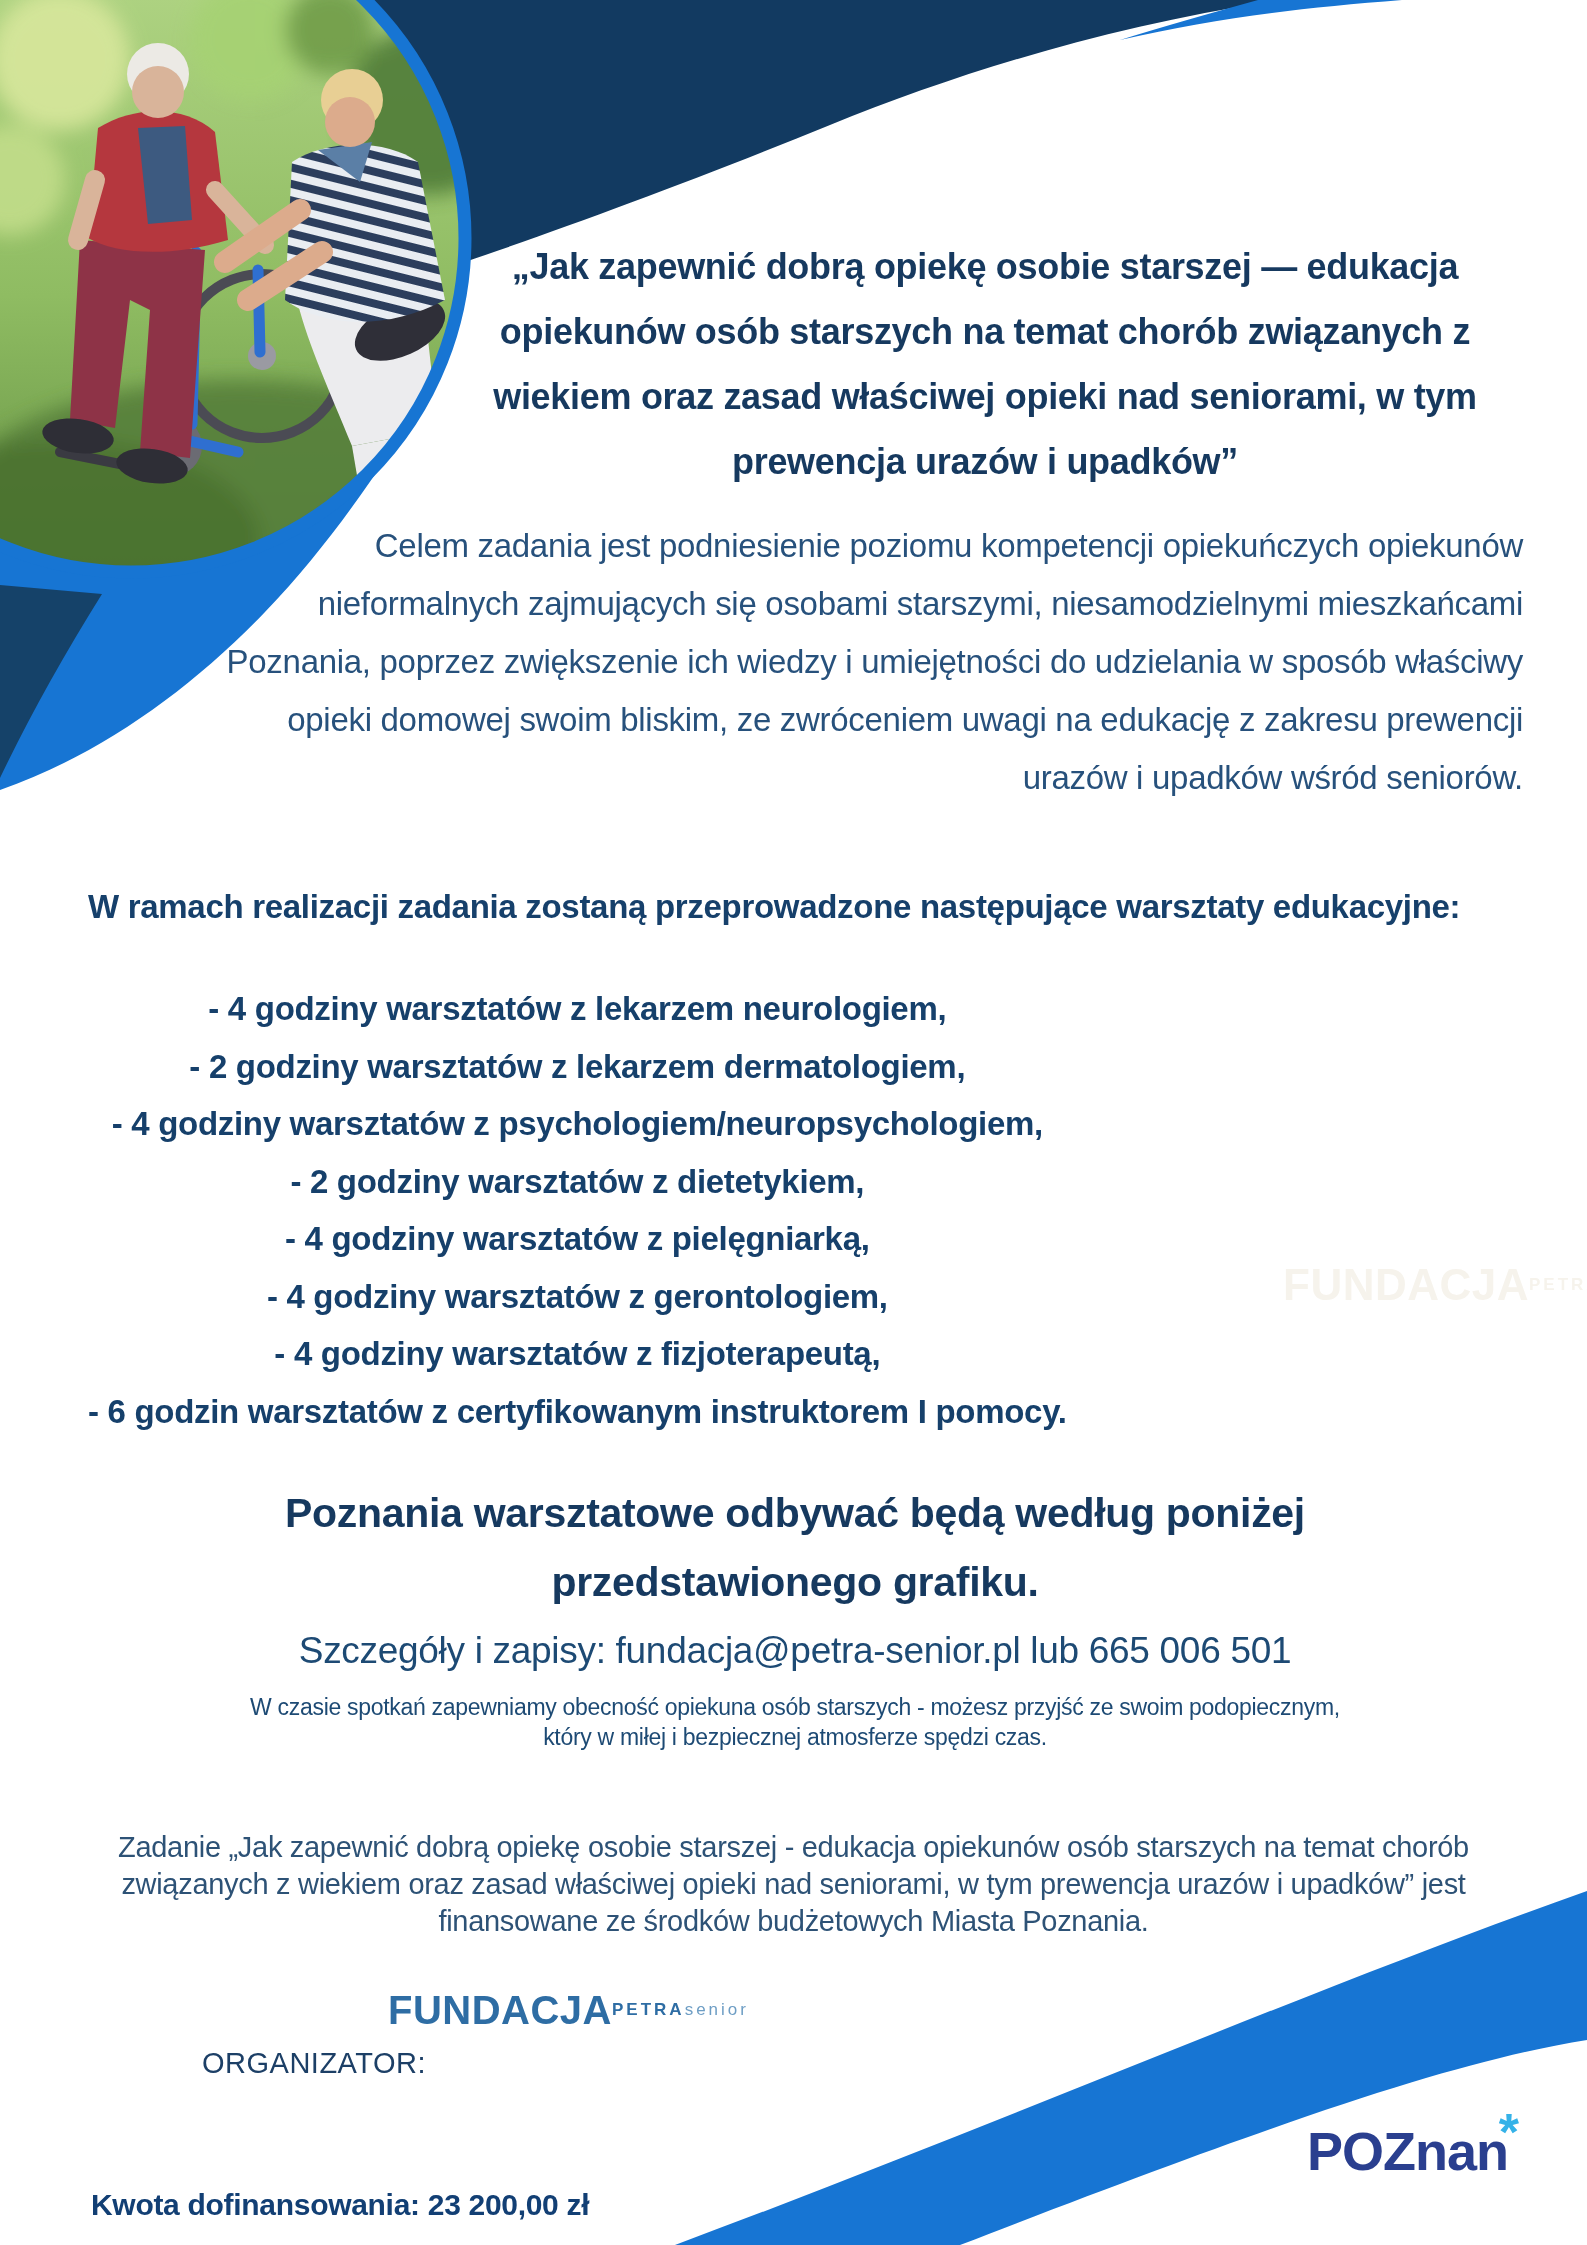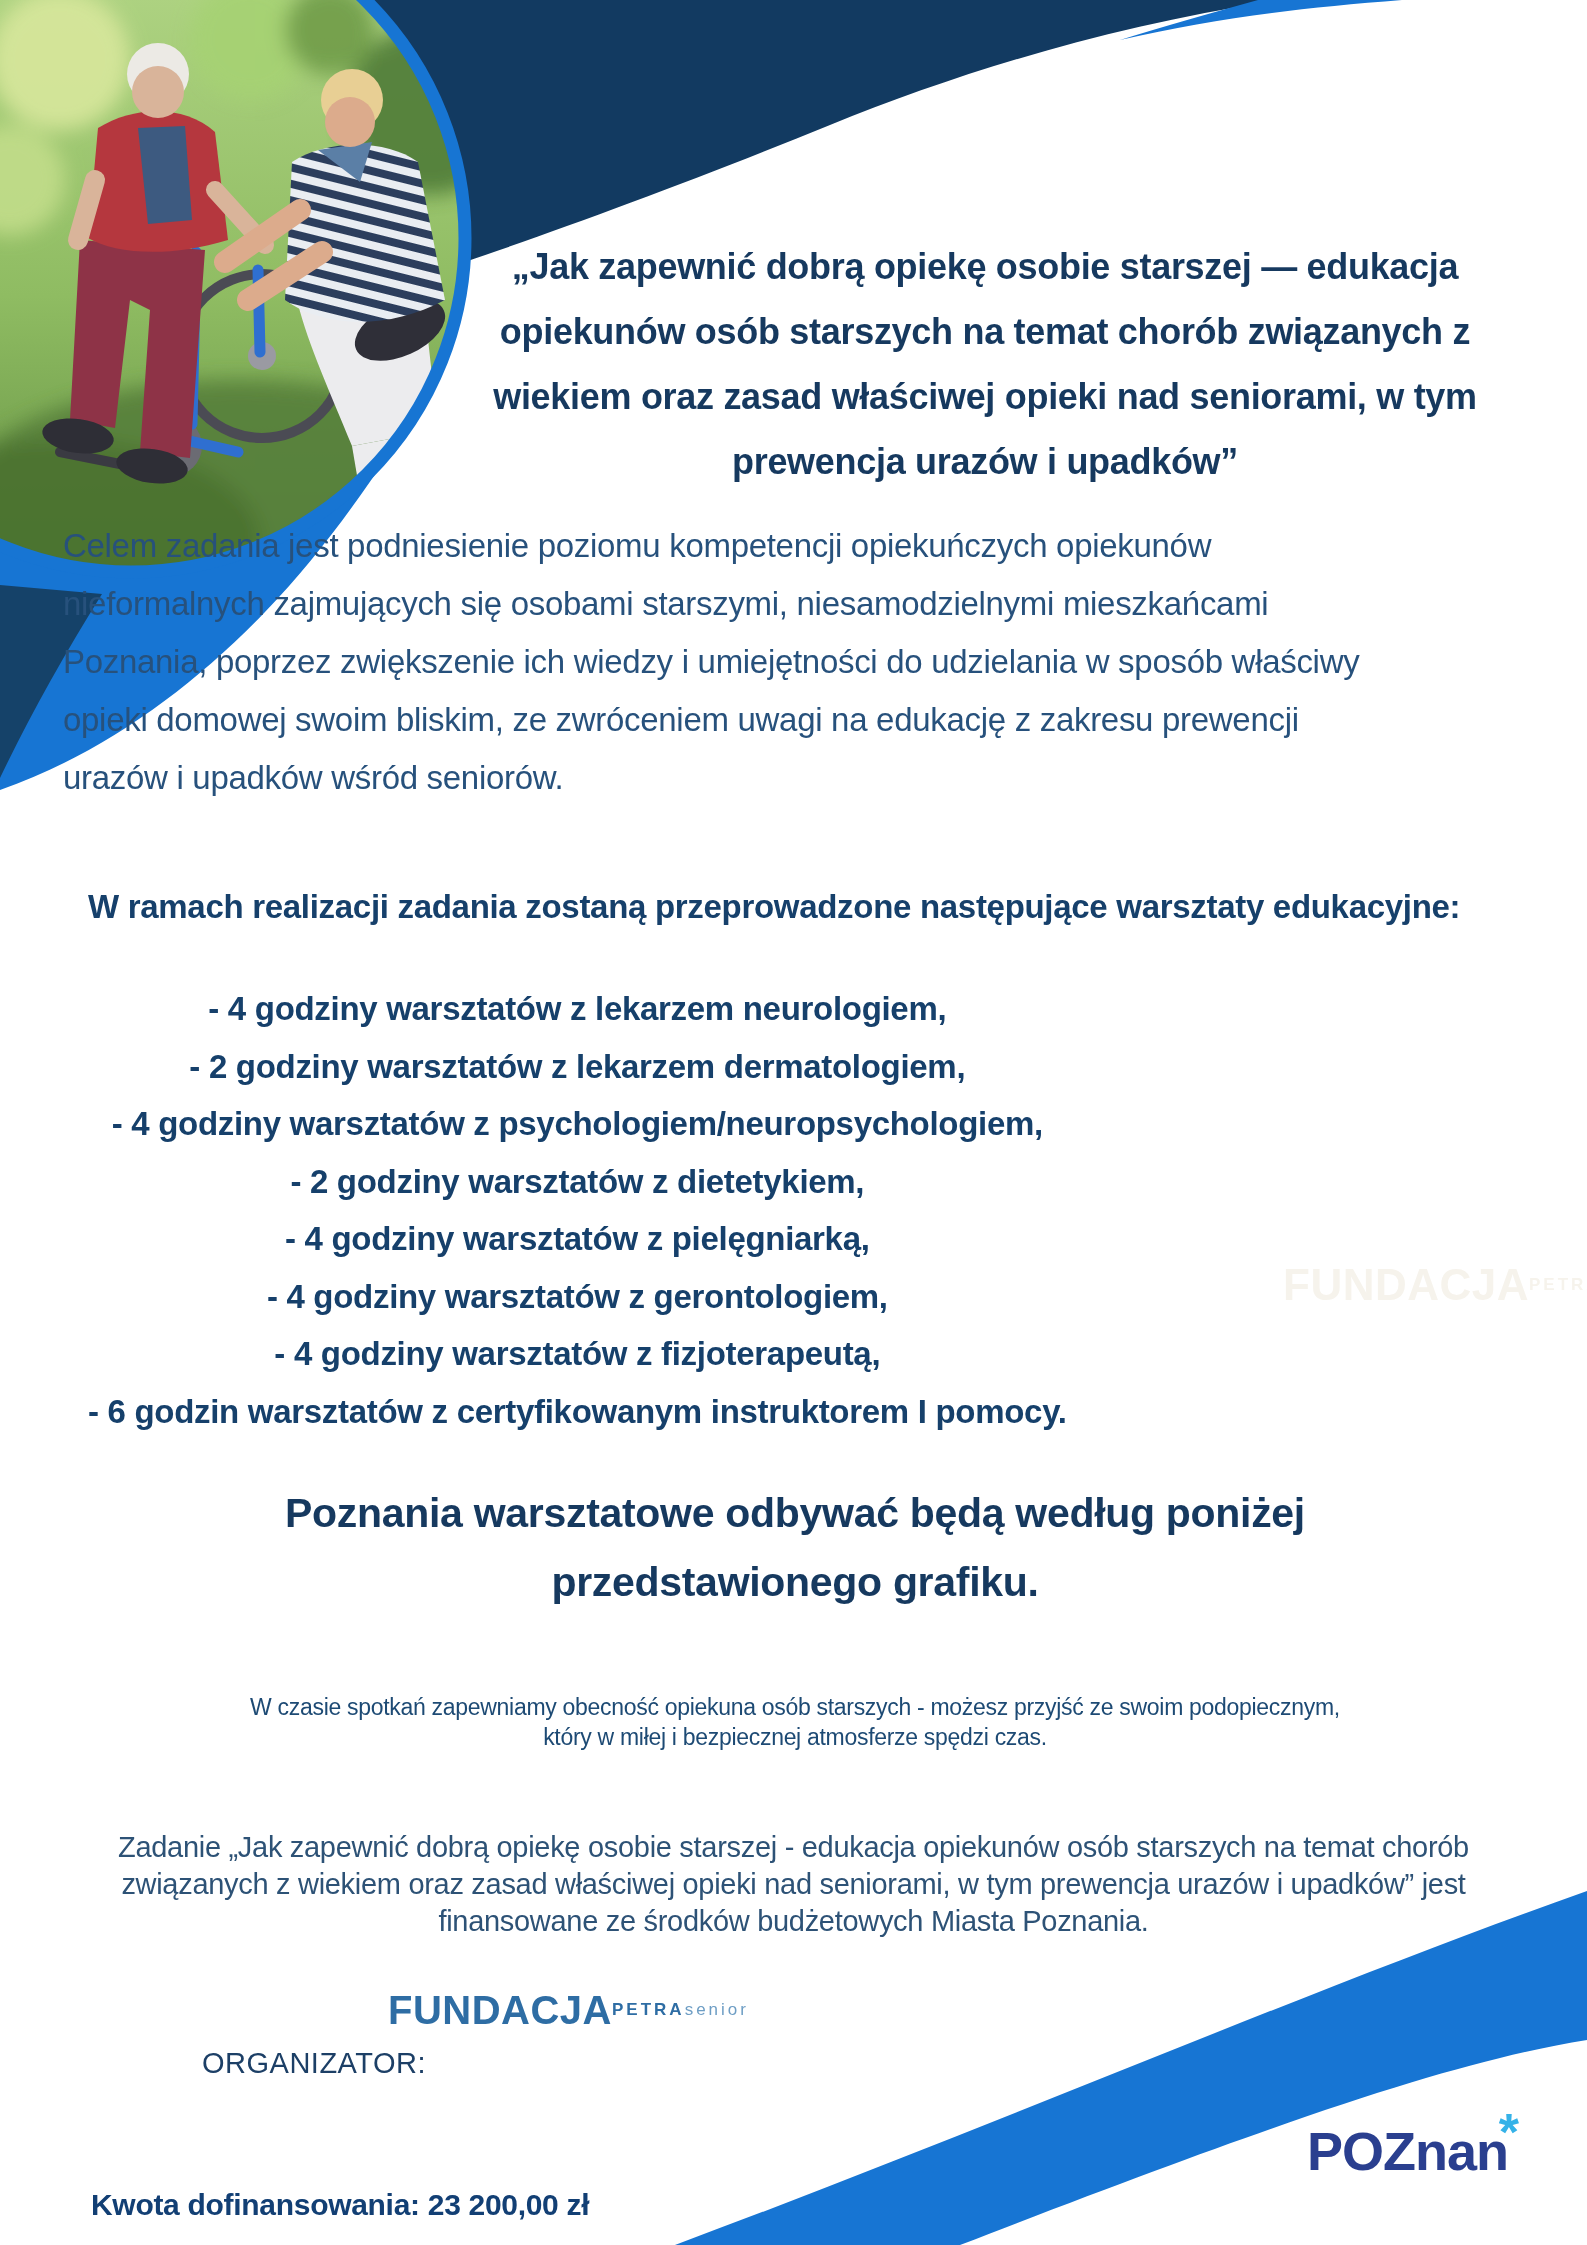--- a/index.html
+++ b/index.html
@@ -4,21 +4,21 @@
 <style>
   html,body{margin:0;padding:0;background:#e8e8e8;}
   .page{position:relative;width:1587px;height:2245px;background:#ffffff;overflow:hidden;
         font-family:"Liberation Sans", sans-serif;margin:0 auto;}
   .deco{position:absolute;left:0;top:0;width:1587px;height:2245px;pointer-events:none;}
   .abs{position:absolute;text-align:center;}
   .txt{letter-spacing:-0.3px;}
   .title-label{left:430px;top:176px;width:1110px;text-align:center;font-size:37px;font-weight:bold;color:#16395f;}
   .title-quote{left:430px;top:234px;width:1110px;text-align:center;font-size:36px;font-weight:bold;
                color:#16395f;line-height:65px;white-space:pre-line;}
-  .intro{left:63px;top:517px;width:1460px;text-align:left;font-size:33px;font-weight:400;
+  .intro{left:63px;top:517px;width:1460px;text-align:right;font-size:33px;font-weight:400;
          color:#27517c;line-height:58px;white-space:pre-line;}
   .workshops-heading{left:88px;top:888px;font-size:33px;font-weight:bold;color:#16406b;}
   .workshop-list{left:88px;top:980px;font-size:33px;font-weight:bold;color:#16406b;line-height:57.5px;}
   .schedule-heading{left:60px;top:1479px;width:1470px;text-align:center;font-size:41px;font-weight:bold;
                     color:#16395f;line-height:69px;white-space:pre-line;}
   .schedule-contact{left:60px;top:1630px;width:1470px;text-align:center;font-size:37px;font-weight:400;color:#1d4a74;}
   .schedule-note{left:60px;top:1692px;width:1470px;text-align:center;font-size:23px;font-weight:500;
                  color:#1d4a74;line-height:30px;white-space:pre-line;}
   .funding-note{left:30px;top:1821px;width:1527px;text-align:center;font-size:29px;font-weight:400;
                 color:#2d5276;line-height:37px;white-space:pre-line;margin-top:8px;}
@@ -144,20 +144,21 @@
       <div class="workshop-item">- 4 godziny warsztatów z psychologiem/neuropsychologiem,</div>
       <div class="workshop-item">- 2 godziny warsztatów z dietetykiem,</div>
       <div class="workshop-item">- 4 godziny warsztatów z pielęgniarką,</div>
       <div class="workshop-item">- 4 godziny warsztatów z gerontologiem,</div>
       <div class="workshop-item">- 4 godziny warsztatów z fizjoterapeutą,</div>
       <div class="workshop-item">- 6 godzin warsztatów z certyfikowanym instruktorem I pomocy.</div>
     </div>
 
   <div class="abs txt schedule-heading">Poznania warsztatowe odbywać będą według poniżej
 przedstawionego grafiku.</div>
+  <div class="abs txt schedule-contact">Szczegóły i zapisy: fundacja@petra-senior.pl lub 665 006 501</div>
   <div class="abs txt schedule-note">W czasie spotkań zapewniamy obecność opiekuna osób starszych - możesz przyjść ze swoim podopiecznym,
 który w miłej i bezpiecznej atmosferze spędzi czas.</div>
 
   <div class="abs txt funding-note">Zadanie „Jak zapewnić dobrą opiekę osobie starszej - edukacja opiekunów osób starszych na temat chorób
 związanych z wiekiem oraz zasad właściwej opieki nad seniorami, w tym prewencja urazów i upadków” jest
 finansowane ze środków budżetowych Miasta Poznania.</div>
 
   <div class="abs txt organizer-label">ORGANIZATOR:</div>
   <div class="abs fundacja-logo brandmark">
     <svg width="66" height="52" viewBox="0 0 100 80" style="color:#2e6da4">

